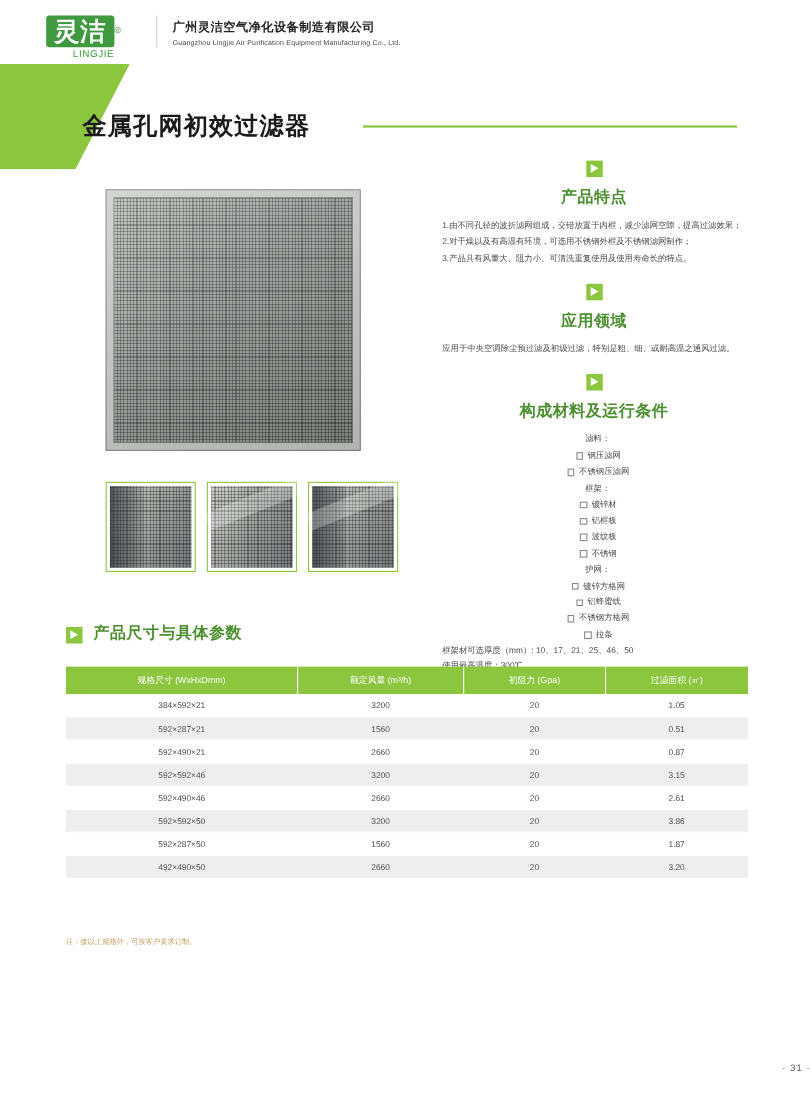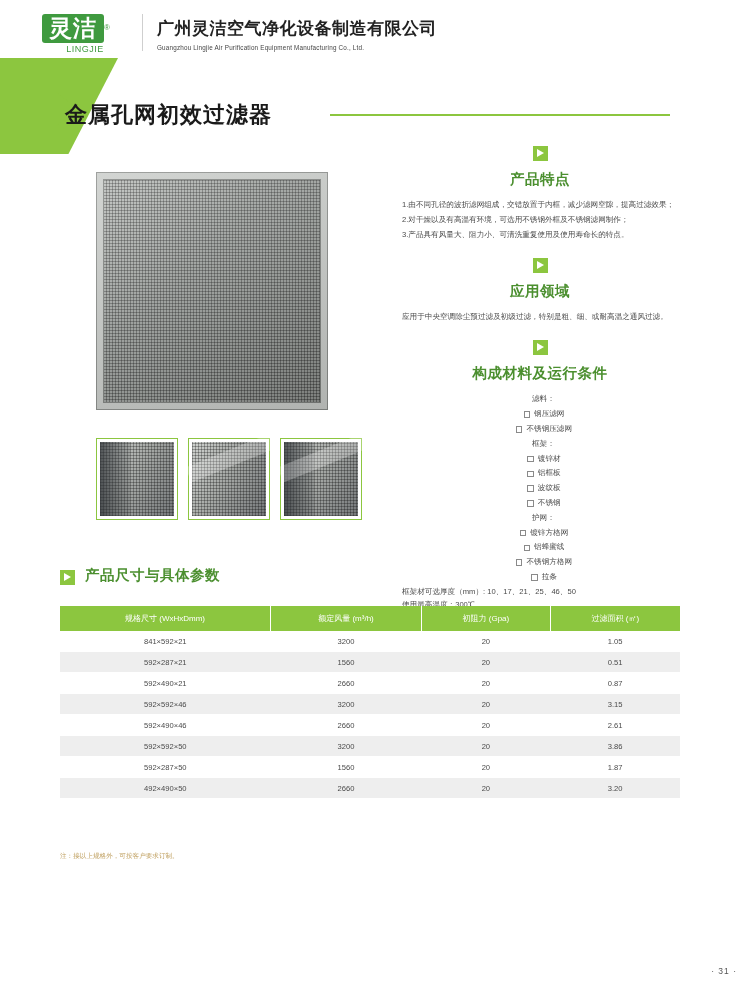--- a/index.html
+++ b/index.html
@@ -55,21 +55,21 @@
     margin-top: 1px;
     letter-spacing: 0.5px;
   }
   .company-block {
     margin-left: 14px;
     padding-left: 14px;
     border-left: 1px solid #cfcfcf;
     padding-top: 3px;
   }
   .company-cn {
-    font-size: 17px;
+    font-size: 11px;
     color: #222;
     font-weight: bold;
     letter-spacing: 0.5px;
   }
   .company-en {
     font-size: 6.3px;
     color: #444;
     margin-top: 4px;
     letter-spacing: 0.2px;
   }
@@ -88,21 +88,21 @@
     position: absolute;
     left: 56px;
     top: 92px;
     width: 0; height: 0;
     border-top: 17px solid transparent;
     border-bottom: 17px solid transparent;
     border-left: 22px solid #8cc63f;
   }
   .page-title {
     position: absolute;
-    left: 65px;
+    left: 75px;
     top: 100px;
     font-size: 22px;
     font-weight: bold;
     color: #1a1a1a;
     letter-spacing: 1px;
   }
   .title-rule {
     position: absolute;
     left: 330px;
     top: 114px;
@@ -453,21 +453,21 @@
   <thead>
     <tr>
       <th>规格尺寸 (WxHxDmm)</th>
       <th>额定风量 (m³/h)</th>
       <th>初阻力 (Gpa)</th>
       <th>过滤面积 (㎡)</th>
     </tr>
   </thead>
   <tbody>
     <tr>
-      <td>841×592×21</td>
+      <td>384×592×21</td>
       <td>3200</td>
       <td>20</td>
       <td>1.05</td>
     </tr>
     <tr>
       <td>592×287×21</td>
       <td>1560</td>
       <td>20</td>
       <td>0.51</td>
     </tr>

